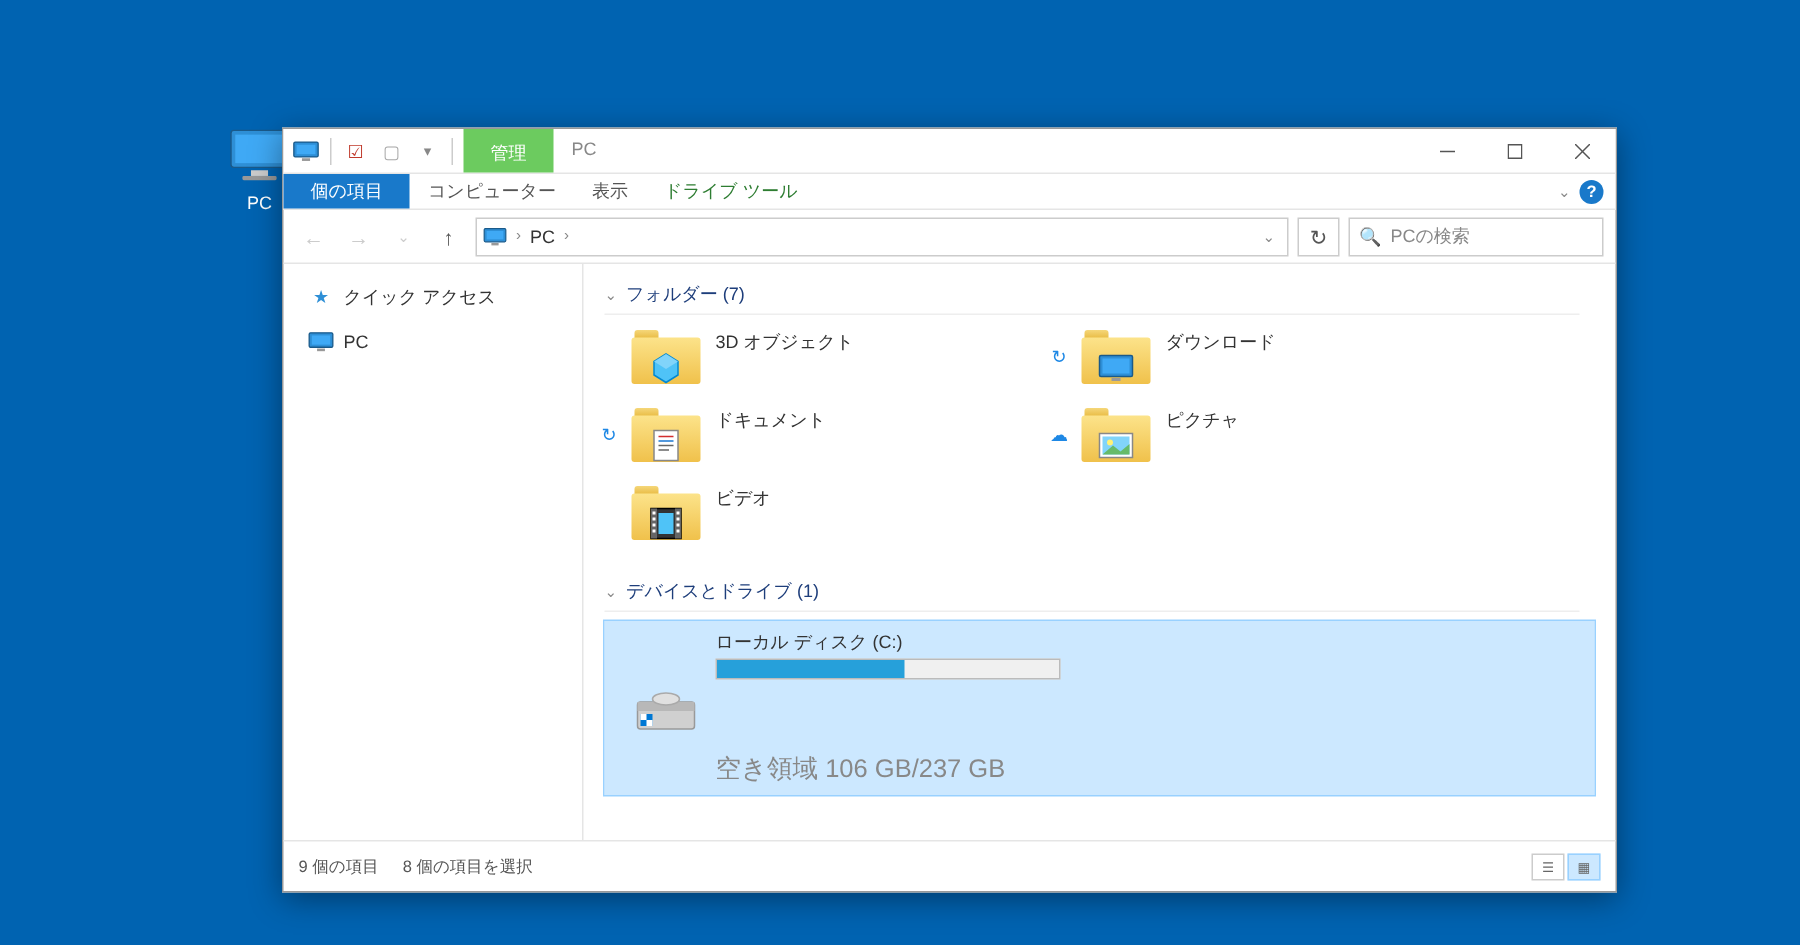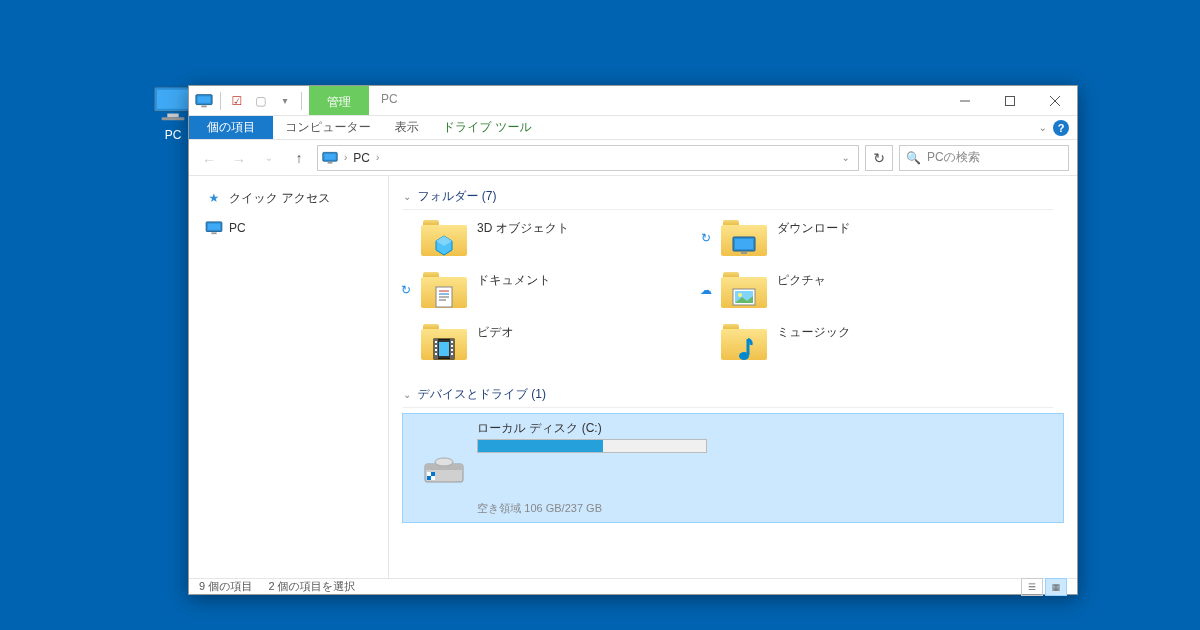--- a/index.html
+++ b/index.html
@@ -57,23 +57,23 @@
     .folder-icon .overlay { position: absolute; bottom: 0px; left: 10px; width: 26px; height: 22px; display: flex; align-items: center; justify-content: center; }
     .folder-label { font-size: 12px; color: #333; }
     
     .drive-item { display: flex; align-items: center; gap: 10px; padding: 6px 4px 6px 18px; cursor: pointer; }
     .drive-item.selected { background: #cce8ff; outline: 1px solid #99d1ff; }
     .drive-icon { width: 46px; height: 36px; display: flex; align-items: center; justify-content: center; }
     .drive-info { flex: 0 0 250px; }
     .drive-name { font-size: 12px; color: #333; margin-bottom: 2px; }
     .drive-bar { width: 230px; height: 14px; border: 1px solid #bbb; background: #f0f0f0; margin-bottom: 2px; }
     .drive-fill { height: 100%; background: #26a0da; }
-    .drive-free { font-size: 11px; color: #888; margin-top: 48px; }
-    
-    .statusbar { height: 16px; border-top: 1px solid #e5e5e5; display: flex; align-items: center; padding: 0 10px; font-size: 11px; color: #555; gap: 16px; }
+    .drive-free { font-size: 17px; color: #888; margin-top: 48px; }
+    
+    .statusbar { height: 34px; border-top: 1px solid #e5e5e5; display: flex; align-items: center; padding: 0 10px; font-size: 11px; color: #555; gap: 16px; }
     .status-right { margin-left: auto; display: flex; gap: 2px; }
     .view-btn { width: 22px; height: 18px; border: 1px solid #ccc; display: flex; align-items: center; justify-content: center; font-size: 9px; color: #666; }
     .view-btn.active { background: #cce8ff; border-color: #99d1ff; }
     
     .pc-monitor-svg { width: 18px; height: 16px; }
   </style>
 </head>
 <body>
 
 <div class="desktop-icon">
@@ -263,35 +263,20 @@
                   <rect x="18" y="3" width="2" height="2" fill="#fff"></rect>
                   <rect x="18" y="7" width="2" height="2" fill="#fff"></rect>
                   <rect x="18" y="11" width="2" height="2" fill="#fff"></rect>
                   <rect x="18" y="15" width="2" height="2" fill="#fff"></rect>
                   <rect x="6" y="4" width="10" height="14" fill="#4fc3f7"></rect>
                 </svg>
               </div>
     </div>
     <div class="folder-label">ビデオ</div>
   </div>
-          <div class="folder-item">
-
-    <div class="folder-icon">
-      <div class="tab"></div>
-              <div class="body"></div>
-      <div class="overlay">
-                <svg width="20" height="24" viewBox="0 0 20 24">
-                  <path d="M14 2 L14 18" stroke="#0288d1" stroke-width="3"></path>
-                  <ellipse cx="10" cy="19" rx="5" ry="4" fill="#0288d1"></ellipse>
-                  <path d="M14 2 Q18 4 17 8" stroke="#0288d1" stroke-width="3" fill="none"></path>
-                </svg>
-              </div>
-    </div>
-    <div class="folder-label">ミュージック</div>
-  </div>
         </div>
 
       <div class="group-header">
         <span class="group-chev">⌄</span>
         <span>デバイスとドライブ (1)</span>
       </div>
       <div class="drive-item selected">
         <div class="drive-icon">
           <svg width="46" height="36" viewBox="0 0 46 36">
             <rect x="4" y="14" width="38" height="18" rx="2" fill="#d0d0d0" stroke="#999"></rect>
@@ -308,20 +293,20 @@
             <div class="drive-fill" id="drive-fill" style="width: 55%;"></div>
           </div>
           <div class="drive-free">空き領域 106 GB/237 GB</div>
         </div>
       </div>
     </div>
   </div>
 
   <div class="statusbar">
     <span>9 個の項目</span>
-    <span>2 個の項目を選択</span>
+    <span>8 個の項目を選択</span>
     <div class="status-right">
       <div class="view-btn">☰</div>
       <div class="view-btn active">▦</div>
     </div>
   </div>
 
 </div>
 
 </body></html>

